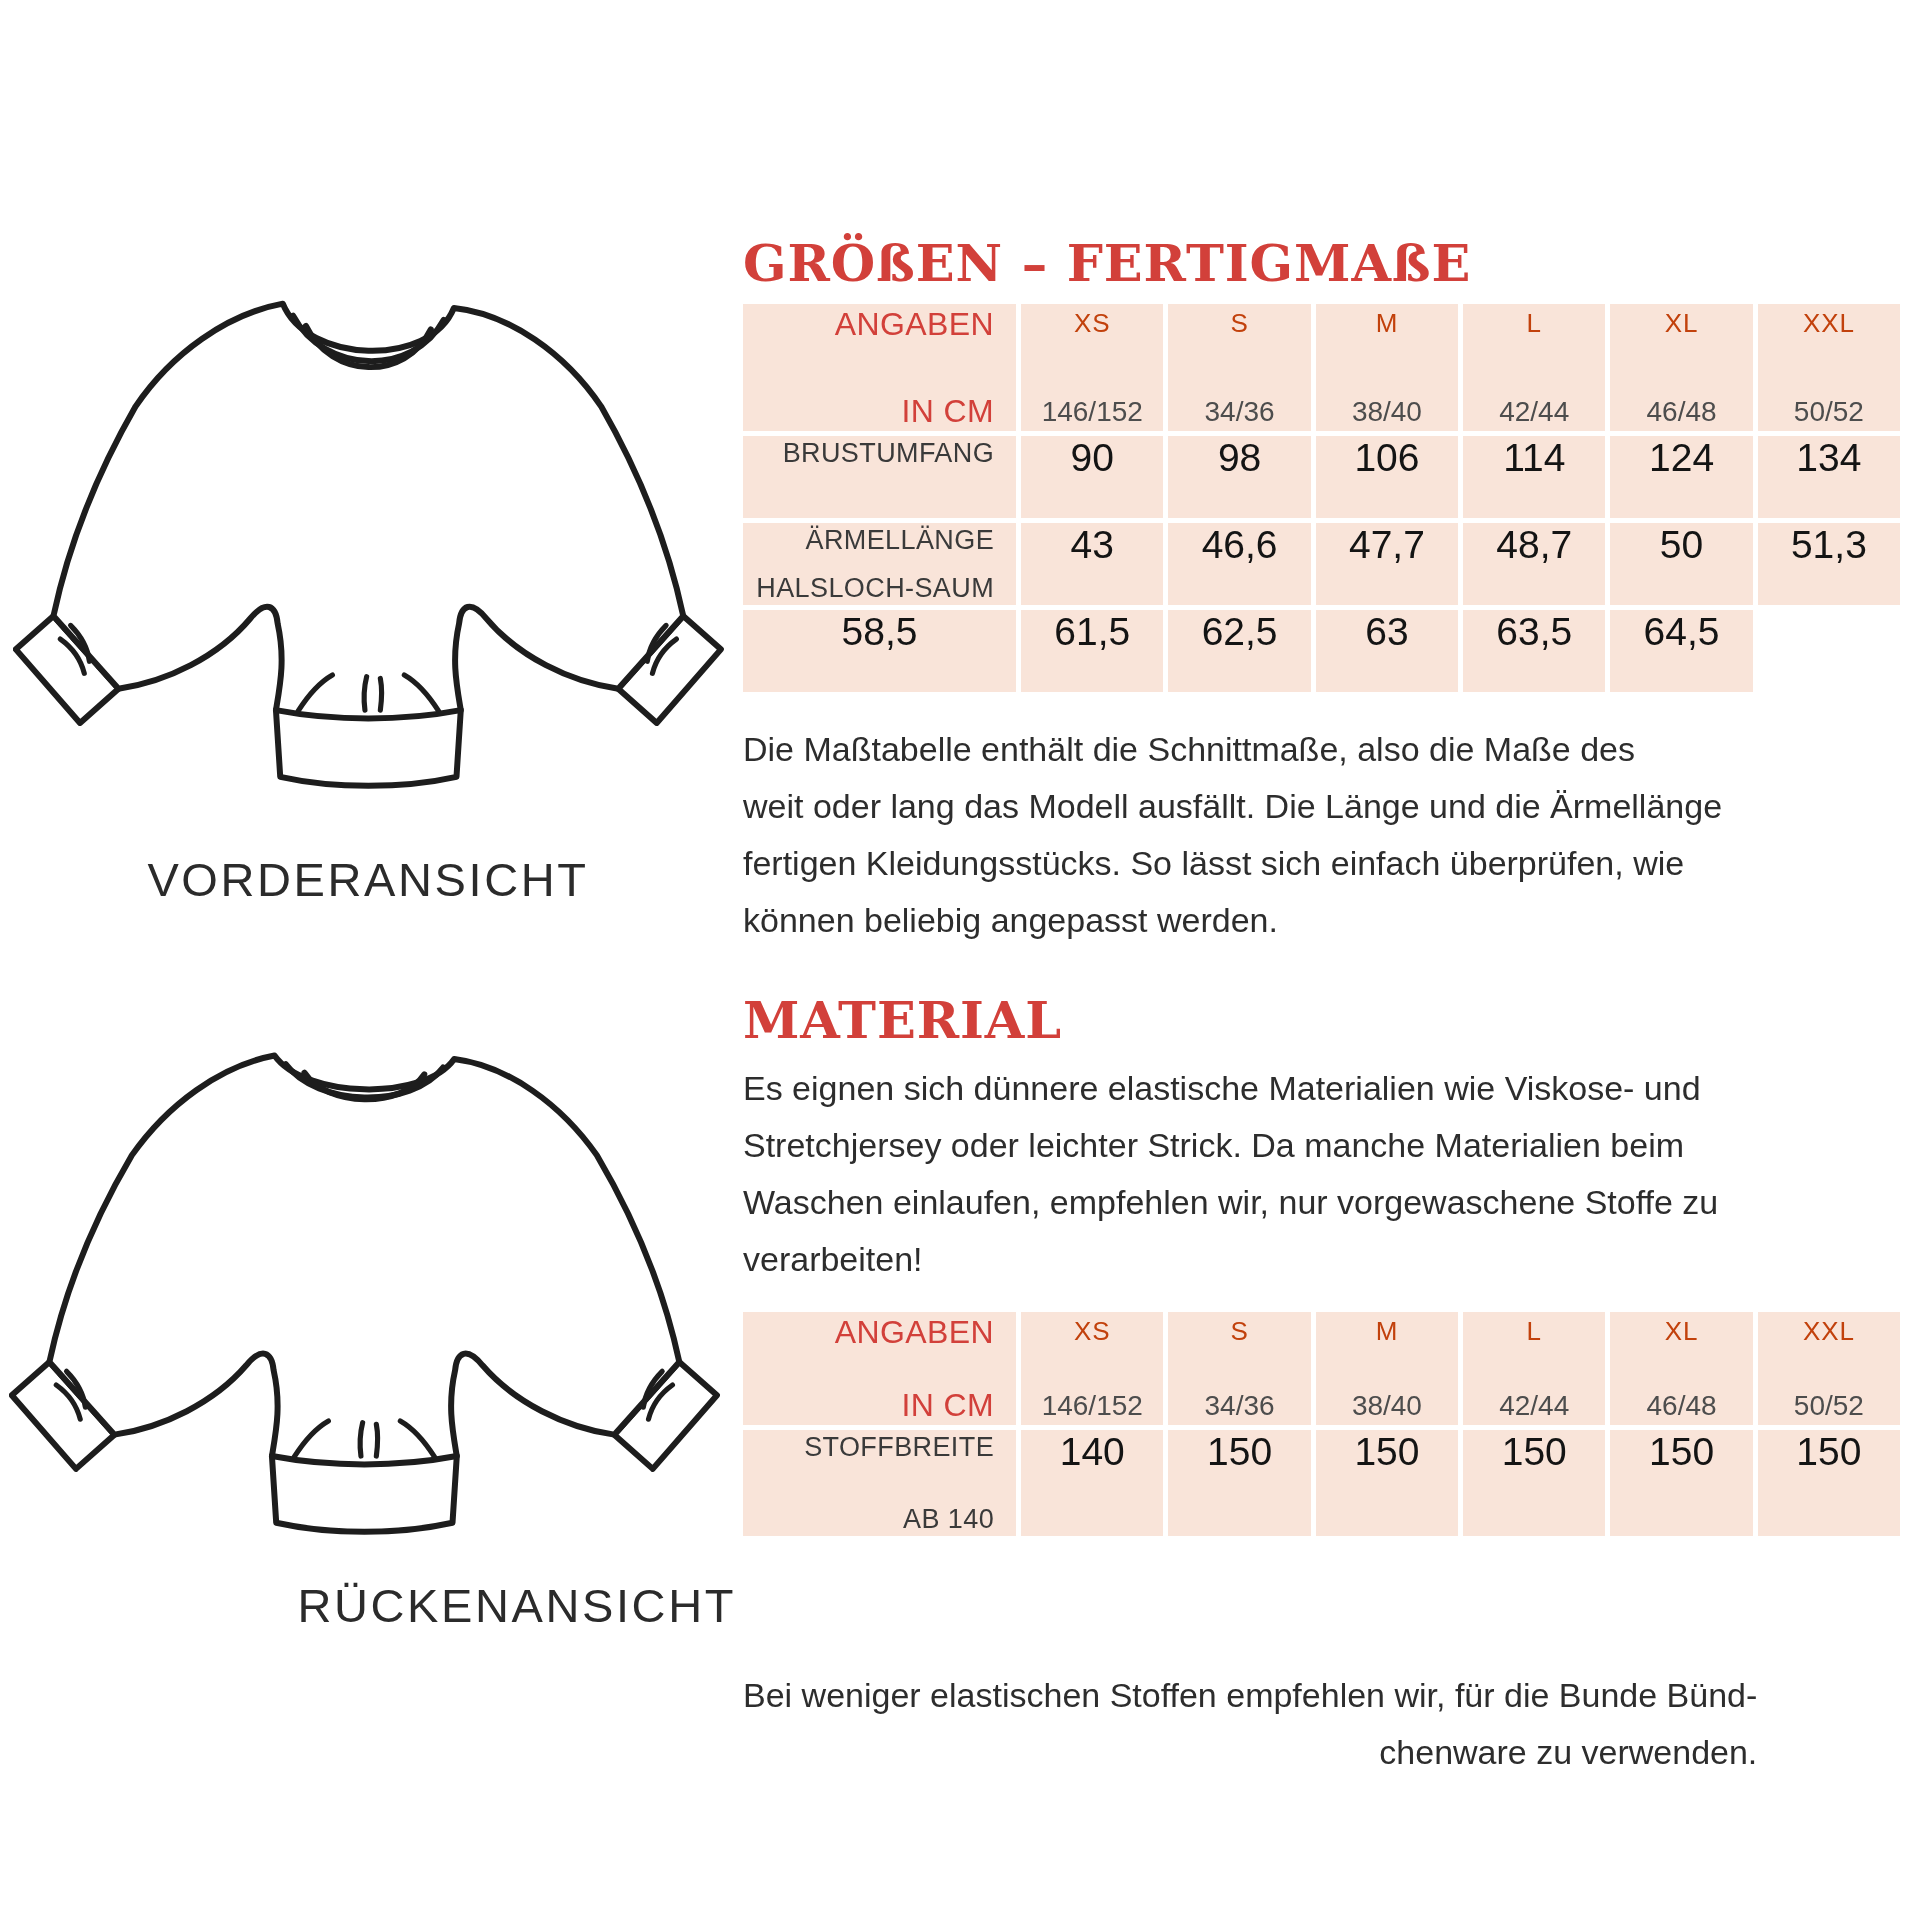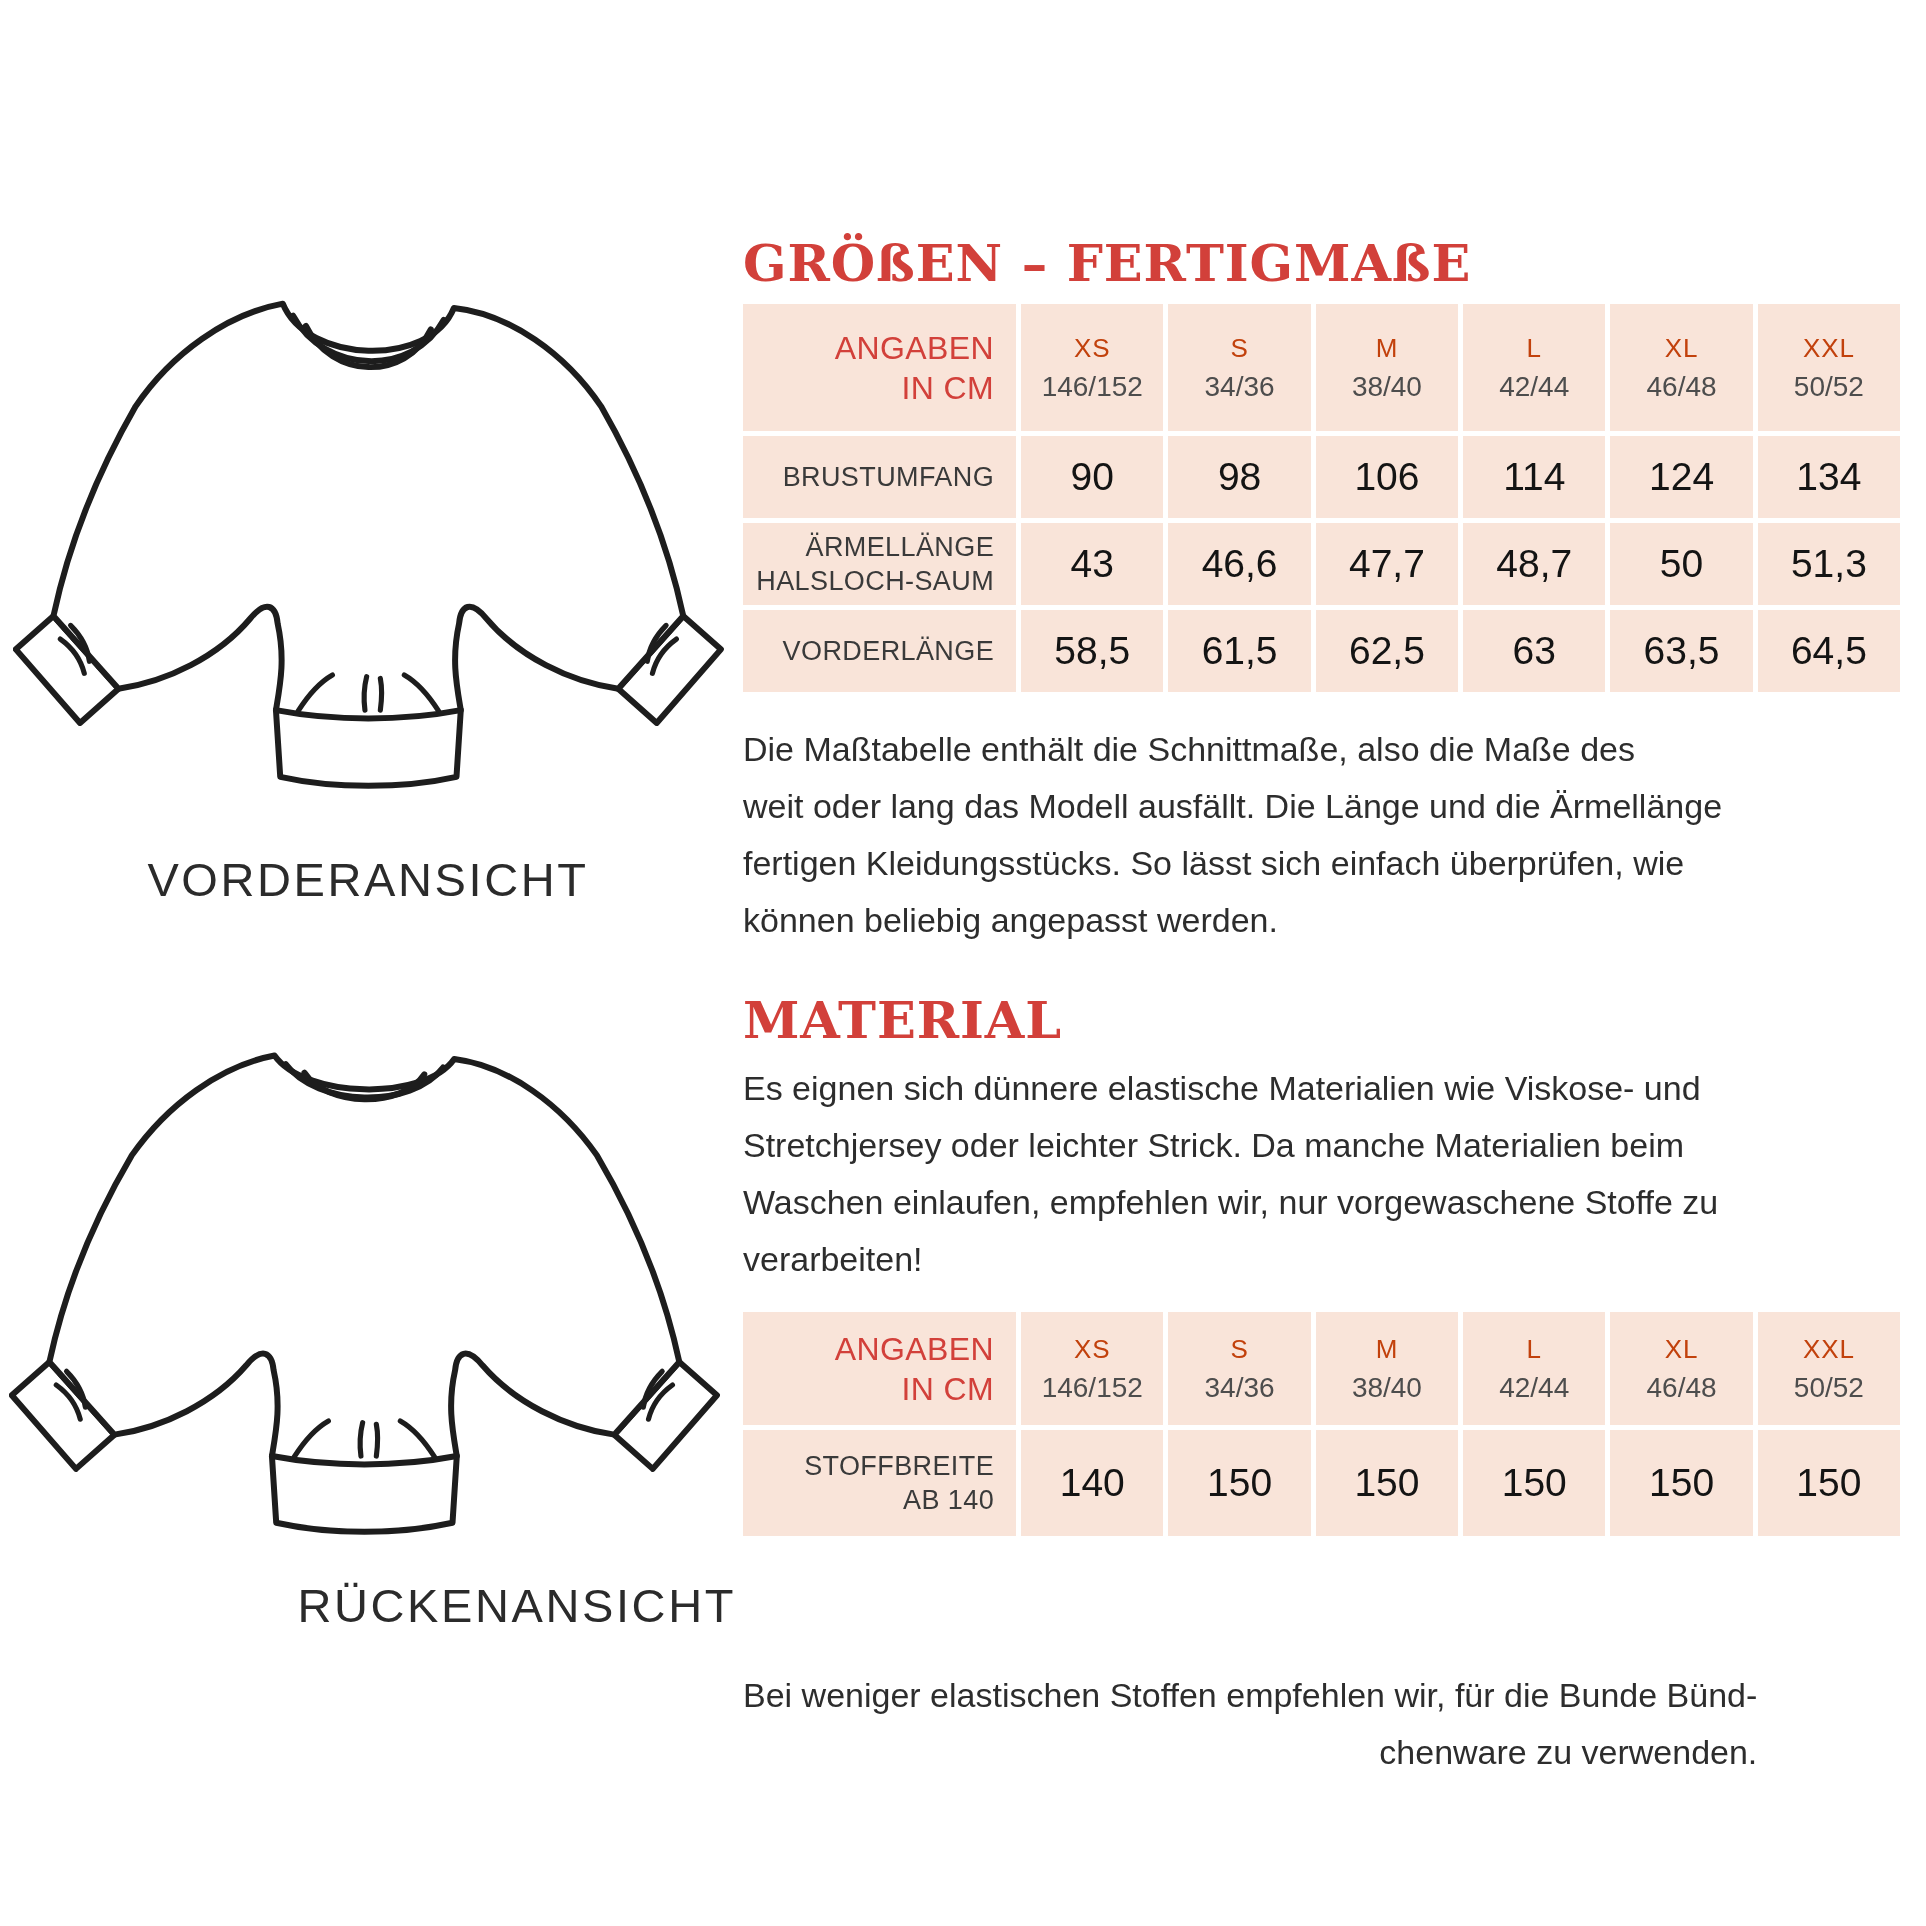--- a/index.html
+++ b/index.html
@@ -32,21 +32,21 @@
   }
   .sizes-title{top:233px;}
   .material-title{top:990px;}
 
   .mtable{
     position:absolute;left:743px;width:1157px;
     display:grid;grid-template-columns:1.92fr repeat(6,1fr);gap:5.1px;background:#fff;
   }
   .sizes-table{top:304px;grid-template-rows:127px 82px 82px 82px;}
   .fabric-table{top:1312px;grid-template-rows:113px 106px;}
-  .cell{background:var(--pink);display:flex;flex-direction:column;justify-content:center;}
+  .cell{background:var(--pink);display:flex;flex-direction:column;justify-content:space-between;}
   .corner,.rowlabel{align-items:flex-end;text-align:right;padding-right:22px;}
   .corner span{display:block;color:var(--accent);font-size:32px;line-height:40px;letter-spacing:0.4px;}
   .colhead,.val{align-items:center;text-align:center;}
   .colhead .sz{display:block;font-size:26px;line-height:39px;color:#c2410c;letter-spacing:0.9px;}
   .colhead .rg{display:block;font-size:28px;line-height:38px;color:#4d4d4d;}
   .rowlabel span{display:block;font-size:27px;line-height:34px;color:#3a3a3a;letter-spacing:0.4px;}
   .val{font-size:39px;color:#141414;}
 
   .para{position:absolute;left:743px;color:var(--ink);font-size:34px;line-height:57px;}
   .para div{white-space:nowrap;}
@@ -193,24 +193,20 @@
       <span>ÄRMELLÄNGE</span>
       <span>HALSLOCH-SAUM</span>
     </div>
     <div class="cell val">43</div>
     <div class="cell val">46,6</div>
     <div class="cell val">47,7</div>
     <div class="cell val">48,7</div>
     <div class="cell val">50</div>
     <div class="cell val">51,3</div>
 
-    <div class="cell rowlabel">
-      <span>VORDERLÄNGE</span>
-      <span></span>
-    </div>
     <div class="cell val">58,5</div>
     <div class="cell val">61,5</div>
     <div class="cell val">62,5</div>
     <div class="cell val">63</div>
     <div class="cell val">63,5</div>
     <div class="cell val">64,5</div>
   </div>
 
   <div class="para para-1">
     <div>Die Maßtabelle enthält die Schnittmaße, also die Maße des</div>

